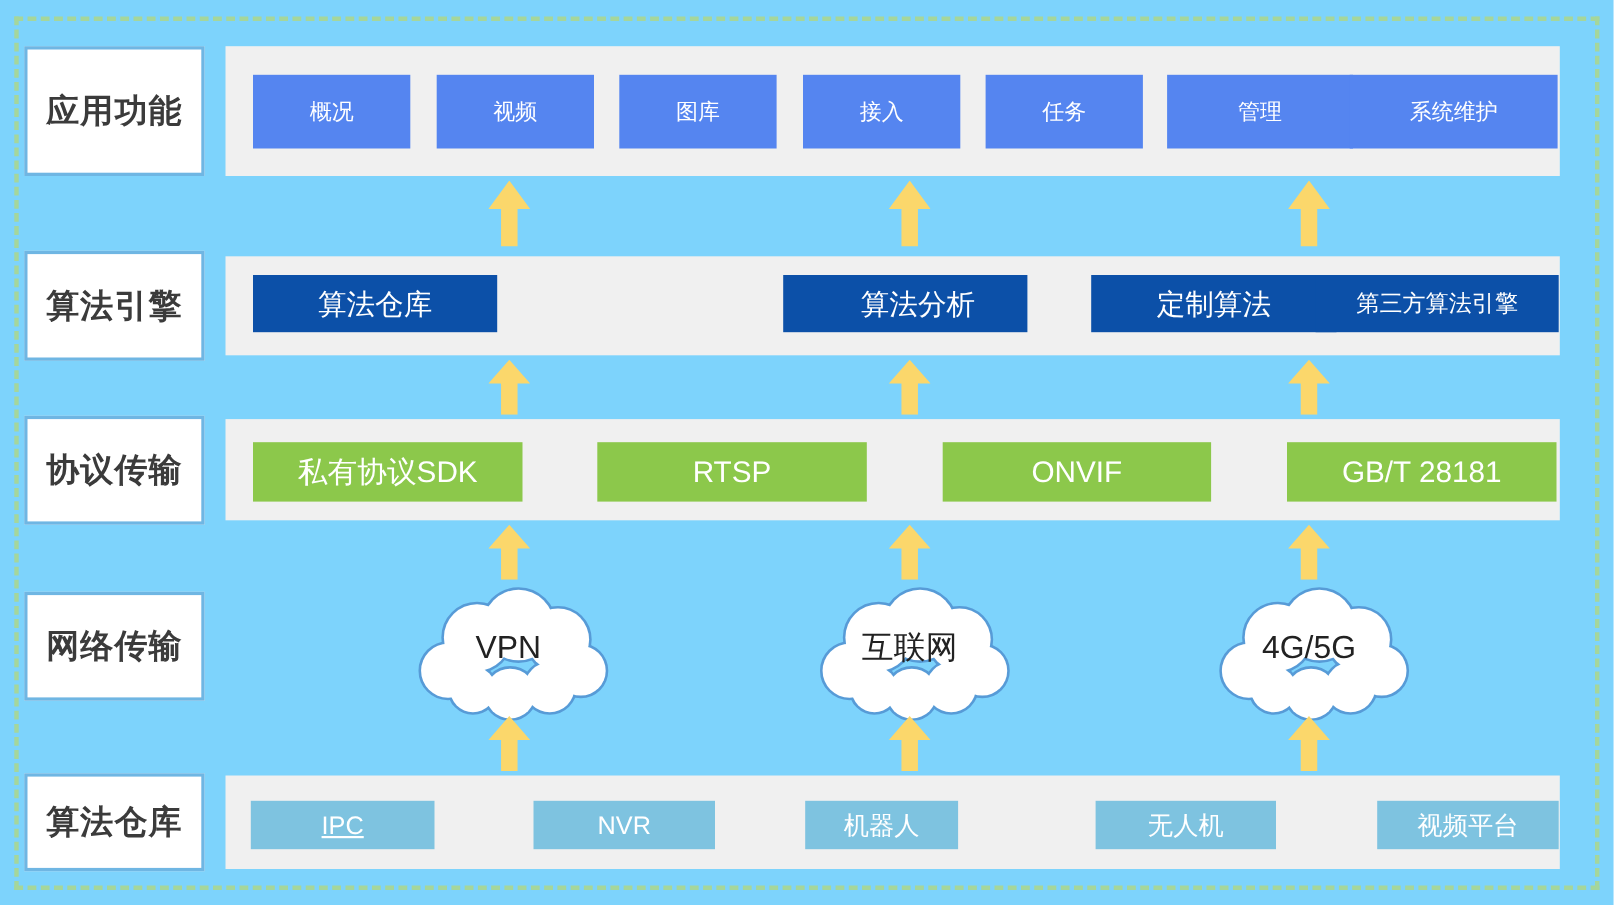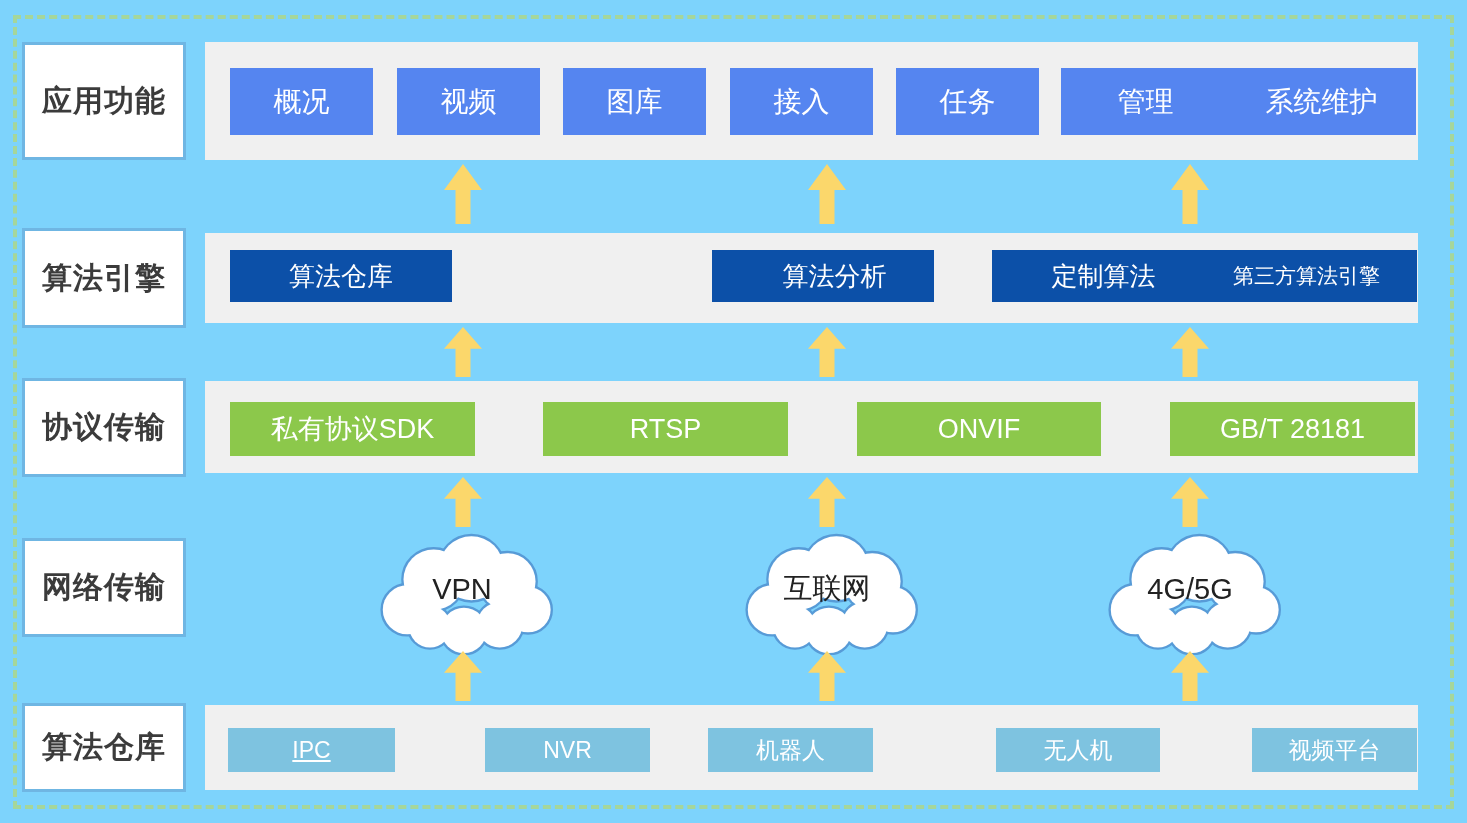--- a/index.html
+++ b/index.html
@@ -41,21 +41,21 @@
     position:absolute;
     left:205px;width:1213px;
     background:var(--strip);
   }
   .btn{
     position:absolute;
     display:flex;align-items:center;justify-content:center;
     color:#ffffff;
     white-space:nowrap;
   }
-  .btn.blue  {background:var(--blue); height:67px;top:68px; font-size:28px;}
+  .btn.blue  {background:var(--blue); height:67px;top:68px; font-size:20px;}
   .btn.deep  {background:var(--deep); height:52px;top:250px;font-size:26px;}
   .btn.deep.small{font-size:21px;}
   .btn.green {background:var(--green);height:54px;top:402px;font-size:27px;}
   .btn.sky   {background:var(--sky);  height:44px;top:728px;font-size:23px;}
   .arrow{position:absolute;width:38px;}
   .arrow svg{display:block;width:100%;height:100%;}
   .cloud{
     position:absolute;width:220px;height:132px;
   }
   .cloud svg{position:absolute;left:0;top:0;width:100%;height:100%;}
@@ -172,21 +172,21 @@
           <circle cx="150" cy="108" r="24"></circle>
         <circle cx="112" cy="114" r="24"></circle>
           <circle cx="76" cy="110" r="22"></circle>
       </g>
     </svg>
     <div class="cloud-text">4G/5G</div>
   </div>
 
   <div class="btn sky" style="left:228px;width:167px;text-decoration:underline;">IPC</div>
   <div class="btn sky" style="left:485px;width:165px;">NVR</div>
-  <div class="btn sky" style="left:708px;width:165px;">机器人</div>
+  <div class="btn sky" style="left:732px;width:139px;">机器人</div>
   <div class="btn sky" style="left:996px;width:164px;">无人机</div>
   <div class="btn sky" style="left:1252px;width:165px;">视频平台</div>
 
   <div class="arrow" style="left:444px;top:164px;height:60px;">
     <svg viewBox="0 0 38 60" preserveAspectRatio="none">
         <polygon fill="#FBD76B" points="19,0 38,26 26.5,26 26.5,60 11.5,60 11.5,26 0,26"></polygon>
       </svg>
   </div>
   <div class="arrow" style="left:808px;top:164px;height:60px;">
     <svg viewBox="0 0 38 60" preserveAspectRatio="none">

